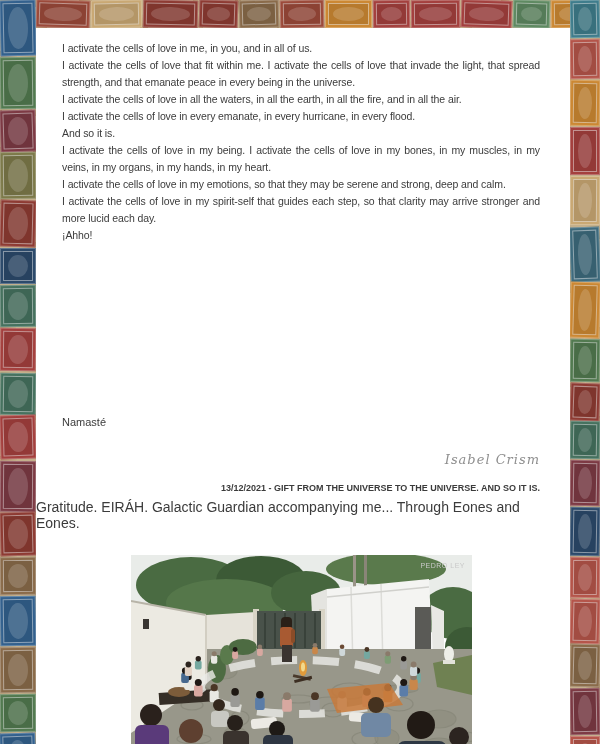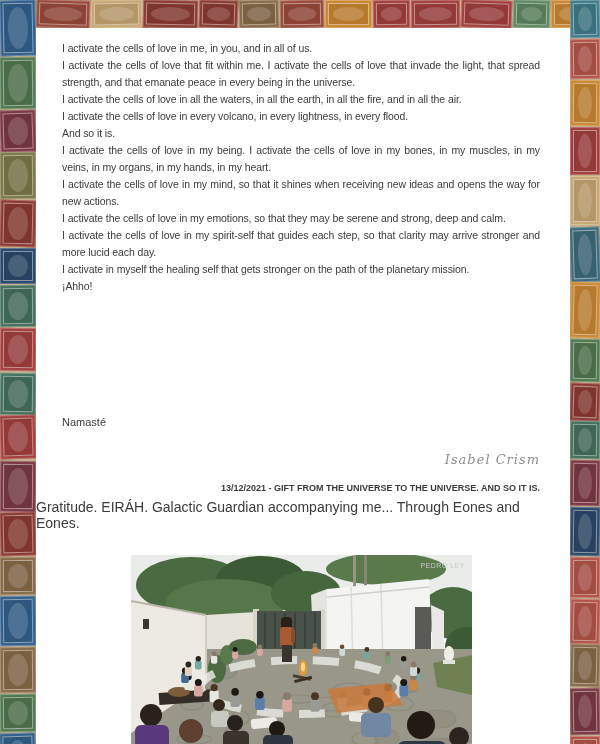--- a/index.html
+++ b/index.html
@@ -222,27 +222,25 @@
         <div class="stamp-inner"></div>
         <div class="stamp-oval"></div>
       </div>
     </div>
 
   <div class="panel">
     <div class="doc-text">
       <p>I activate the cells of love in me, in you, and in all of us.</p>
       <p>I activate the cells of love that fit within me. I activate the cells of love that invade the light, that spread strength, and that emanate peace in every being in the universe.</p>
       <p>I activate the cells of love in all the waters, in all the earth, in all the fire, and in all the air.</p>
-      <p>I activate the cells of love in every volcano, in every lightness, in every flood.</p>
+      <p>I activate the cells of love in every emanate, in every hurricane, in every flood.</p>
       <p>And so it is.</p>
       <p>I activate the cells of love in my being. I activate the cells of love in my bones, in my muscles, in my veins, in my organs, in my hands, in my heart.</p>
-      <p>I activate the cells of love in my mind, so that it shines when receiving new ideas and opens the way for new actions.</p>
       <p>I activate the cells of love in my emotions, so that they may be serene and strong, deep and calm.</p>
       <p>I activate the cells of love in my spirit-self that guides each step, so that clarity may arrive stronger and more lucid each day.</p>
-      <p>I activate in myself the healing self that gets stronger on the path of the planetary mission.</p>
       <p>¡Ahho!</p>
     </div>
 
     <div class="closing">Namasté</div>
     <div class="signature">Isabel Crism</div>
     <div class="dateline">13/12/2021 - GIFT FROM THE UNIVERSE TO THE UNIVERSE. AND SO IT IS.</div>
     <div class="gratitude">Gratitude. EIRÁH. Galactic Guardian accompanying me... Through Eones and Eones.</div>
 
     <div class="photo-wrap">
       <svg width="341" height="217" viewBox="0 0 341 217" xmlns="http://www.w3.org/2000/svg">

